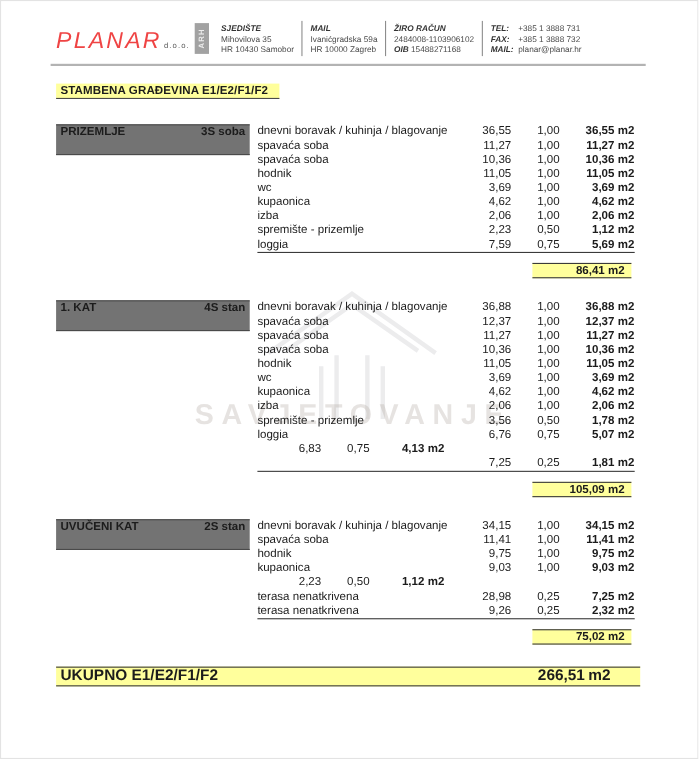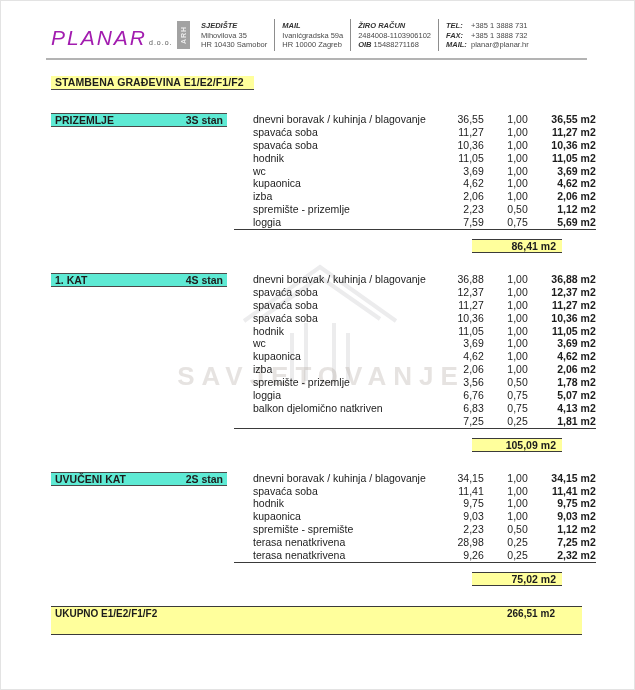--- a/index.html
+++ b/index.html
@@ -7,21 +7,21 @@
   body { font-family:"Liberation Sans", sans-serif; color:#1c1c1c; }
   .page {
     position:relative; width:635px; height:690px; overflow:hidden;
     background:#fff; border:1px solid #e3e3e3;
     padding:18px 52px 0 50px;
   }
 
   
   .header { display:flex; align-items:flex-start; height:36px; }
   .logo-wrap { display:flex; align-items:baseline; margin-top:7px; width:122px; flex:0 0 auto; }
-  .logo { font-size:21px; font-style:italic; letter-spacing:2px; color:#a21caf; font-weight:400; }
+  .logo { font-size:21px; font-style:italic; letter-spacing:2px; color:#ef4444; font-weight:400; }
   .logo-suffix { font-size:7px; color:#555; margin-left:2px; letter-spacing:1px; }
   .badge {
     flex:0 0 auto; background:#a2a2a2; color:#ededed; font-size:7px; font-weight:bold;
     writing-mode:vertical-rl; transform:rotate(180deg); text-align:center;
     height:28px; padding:1px 3px; margin:2px 4px 0 4px; letter-spacing:1px;
   }
   .hcol { font-size:7.5px; line-height:9.5px; color:#4a4a4a; padding:2px 7px 0 7px; height:32px; }
   .hcol.bordered { border-left:1px solid #8d8d8d; }
   .hlabel { font-weight:bold; font-style:italic; color:#333; }
   .hrow { display:flex; white-space:nowrap; }
@@ -34,46 +34,46 @@
     display:inline-block; margin-top:16px; background:#ffff9c;
     border-bottom:1px solid #4a4a4a; font-size:10.5px; font-weight:bold;
     height:14px; line-height:13px; padding:0 10px 0 4px; letter-spacing:0.1px;
   }
 
   
   .sections { margin-top:23px; }
   .block { margin-bottom:20px; }
   .grid { display:flex; align-items:flex-start; }
   .sec-head {
-    width:176px; flex:0 0 auto; background:#5eead4;
+    width:176px; flex:0 0 auto; background:#737373;
     border-top:1px solid #4a4a4a; border-bottom:1px solid #4a4a4a;
-    height:14px; line-height:12px; font-size:10.5px; font-weight:bold;
+    height:28px; line-height:12px; font-size:10.5px; font-weight:bold;
     display:flex; justify-content:space-between; padding:0 4px;
   }
   .rows { flex:1; margin-left:7px; margin-right:8px; border-bottom:1px solid #3a3a3a; }
-  .row { display:flex; height:12.9px; line-height:12.9px; font-size:10.5px; white-space:nowrap;margin-left:19px; }
+  .row { display:flex; height:12.9px; line-height:12.9px; font-size:10.5px; white-space:nowrap; }
   .c-label { flex:1; overflow:hidden; }
   .c-num { text-align:right; }
   .c1 { width:58px; }
   .c2 { width:44px; }
   .c-res { width:68px; text-align:right; font-weight:bold; }
   .c-res .unit { margin-left:3px; }
   .total-wrap { display:flex; margin-top:9px; }
   .total-box {
-    margin-left:auto; margin-right:20px; width:90px; background:#ffff9c;
+    margin-left:auto; margin-right:8px; width:90px; background:#ffff9c;
     border-top:1px solid #3a3a3a; border-bottom:1px solid #3a3a3a;
     height:14px; line-height:12.5px; font-size:10.5px; font-weight:bold;
     text-align:right; padding-right:6px;
   }
   .total-box .t-unit { margin-left:3px; }
 
   
   .grand {
     display:flex; background:#ffff9c; border-top:1px solid #3a3a3a; border-bottom:1px solid #3a3a3a;
-    height:29px; line-height:13.5px; font-size:10px; font-weight:bold; padding:0 27px 0 4px;
+    height:18px; line-height:13.5px; font-size:14px; font-weight:bold; padding:0 27px 0 4px;
   }
   .grand .g-val { margin-left:auto; }
   .grand .g-unit { margin-left:3px; }
 
   
   .wm-house { position:absolute; left:233px; top:258px; width:172px; height:128px; opacity:0.35; pointer-events:none; }
   .wm-text {
     position:absolute; left:140px; top:360px; width:360px; text-align:center;
     font-size:26px; font-weight:bold; letter-spacing:7px;
     color:rgba(172,162,156,0.30); pointer-events:none; white-space:nowrap;
@@ -144,21 +144,21 @@
 
     <div>
       <span class="title-box">STAMBENA GRAĐEVINA E1/E2/F1/F2</span>
     </div>
 
     <div class="sections">
   <section class="block">
     <div class="grid">
       <div class="sec-head">
         <span class="sec-title">PRIZEMLJE</span>
-        <span class="sec-apt">3S stan</span>
+        <span class="sec-apt">3S soba</span>
       </div>
       <div class="rows">
   <div class="row">
     <span class="c-label">dnevni boravak / kuhinja / blagovanje</span>
     <span class="c-num c1">36,55</span>
     <span class="c-num c2">1,00</span>
     <span class="c-res"><span class="c3">36,55</span><span class="unit">m2</span></span>
   </div>
 
   <div class="row">
@@ -296,21 +296,20 @@
   </div>
 
   <div class="row">
     <span class="c-label">loggia</span>
     <span class="c-num c1">6,76</span>
     <span class="c-num c2">0,75</span>
     <span class="c-res"><span class="c3">5,07</span><span class="unit">m2</span></span>
   </div>
 
   <div class="row">
-    <span class="c-label">balkon djelomično natkriven</span>
     <span class="c-num c1">6,83</span>
     <span class="c-num c2">0,75</span>
     <span class="c-res"><span class="c3">4,13</span><span class="unit">m2</span></span>
   </div>
 
   <div class="row">
     <span class="c-label"></span>
     <span class="c-num c1">7,25</span>
     <span class="c-num c2">0,25</span>
     <span class="c-res"><span class="c3">1,81</span><span class="unit">m2</span></span>
@@ -353,21 +352,20 @@
   </div>
 
   <div class="row">
     <span class="c-label">kupaonica</span>
     <span class="c-num c1">9,03</span>
     <span class="c-num c2">1,00</span>
     <span class="c-res"><span class="c3">9,03</span><span class="unit">m2</span></span>
   </div>
 
   <div class="row">
-    <span class="c-label">spremište - spremište</span>
     <span class="c-num c1">2,23</span>
     <span class="c-num c2">0,50</span>
     <span class="c-res"><span class="c3">1,12</span><span class="unit">m2</span></span>
   </div>
 
   <div class="row">
     <span class="c-label">terasa nenatkrivena</span>
     <span class="c-num c1">28,98</span>
     <span class="c-num c2">0,25</span>
     <span class="c-res"><span class="c3">7,25</span><span class="unit">m2</span></span>

